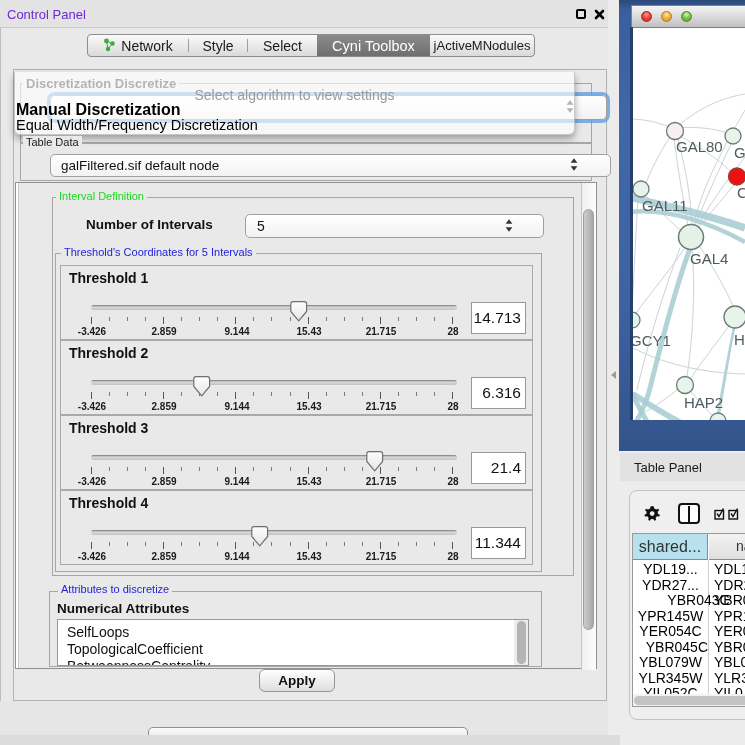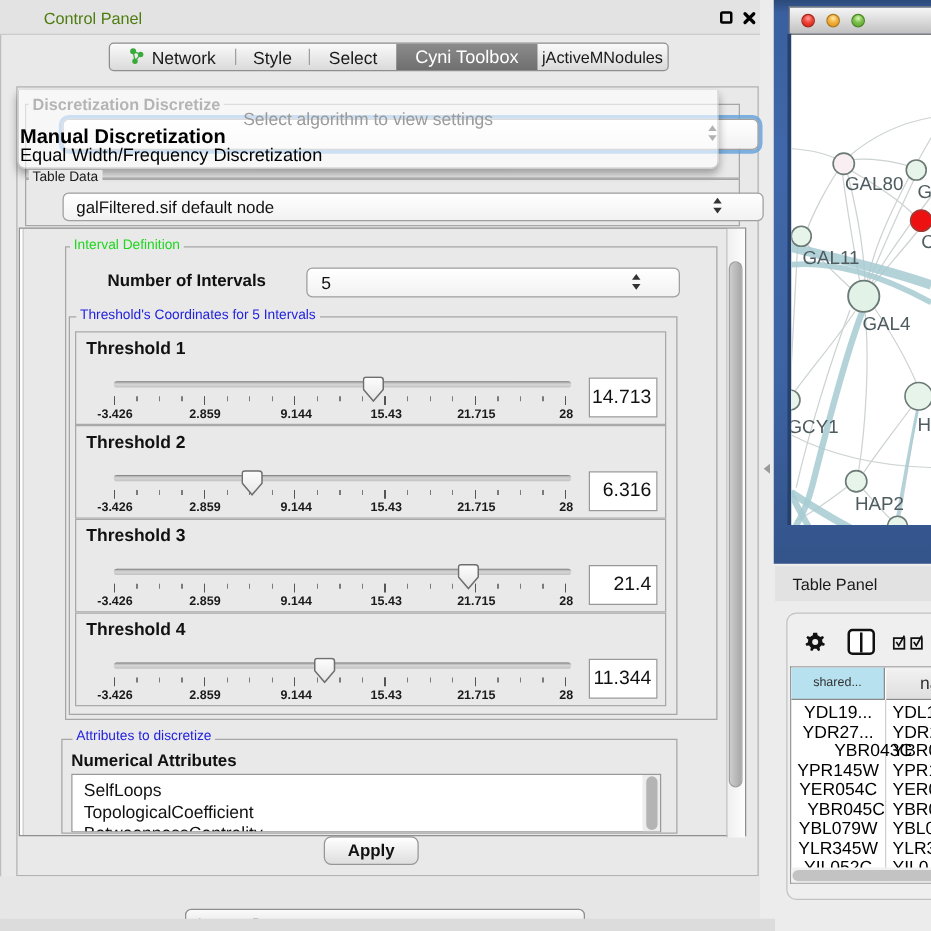--- a/index.html
+++ b/index.html
@@ -13,21 +13,21 @@
 .tickm{position:absolute;left:30px;top:51px;width:364px;height:4px;background:repeating-linear-gradient(to right,#7a7a7a 0,#7a7a7a 1px,transparent 1px,transparent 18.05px);}
 .tickM{position:absolute;left:30px;top:51px;width:364px;height:7px;background:repeating-linear-gradient(to right,#555 0,#555 1px,transparent 1px,transparent 72.2px);}
 .tl{position:absolute;top:60px;font-size:10px;font-weight:bold;color:#1a1a1a;transform:translateX(-50%);white-space:nowrap;}
 .vf{position:absolute;left:410px;top:36px;width:55px;height:32px;background:#fff;border:1px solid #989898;font-size:15.5px;color:#111;text-align:right;padding-right:4px;line-height:30px;}
 .knob{position:absolute;top:35px;}
 .lrow{font-size:14px;color:#111;padding-left:9px;height:17px;line-height:17px;}
 </style></head><body>
 
 <div class="a" style="left:0;top:0;width:608px;height:735px;background:#e9e9e9;border-left:1px solid #bdbdbd;"></div>
 <div class="a" style="left:0;top:0;width:608px;height:28px;background:#e3e3e3;border-bottom:1px solid #cbcbcb;"></div>
-<div class="a" style="left:7px;top:7px;font-size:13px;color:#4d7c0f;margin-left:28px;">Control Panel</div>
+<div class="a" style="left:7px;top:7px;font-size:13px;color:#6d28d9;">Control Panel</div>
 <div class="a" style="left:576px;top:9px;width:10px;height:10px;border:2px solid #000;border-radius:2px;"></div>
 <svg class="a" style="left:594px;top:9px;" width="11" height="11">
     <path d="M2,2 L9,9 M9,2 L2,9" stroke="#000" stroke-width="2.6" stroke-linecap="round"></path>
   </svg>
 
 <div class="a" style="left:87px;top:34px;width:448px;height:23px;border:1px solid #8e8e8e;border-radius:4px;background:linear-gradient(#fafafa,#dadada);overflow:hidden;display:flex;">
  <div style="width:100px;display:flex;align-items:center;justify-content:center;font-size:14px;color:#1a1a1a;">
   <svg width="13" height="15" style="margin-right:5px;">
         <circle cx="3.5" cy="3" r="2.4" fill="#3aaa3a"></circle>
         <circle cx="9.5" cy="5.5" r="2.2" fill="#3aaa3a"></circle>
@@ -251,21 +251,21 @@
 <svg class="a" style="left:714px;top:508px;" width="28" height="12" viewBox="0 0 28 12">
     <g fill="none" stroke="#111" stroke-width="1.4">
       <rect x="1" y="2.5" width="8.5" height="8.5"></rect>
       <path d="M3,5.5 L5,8.5 L9.5,0.5"></path>
       <rect x="15" y="2.5" width="8.5" height="8.5"></rect>
       <path d="M17,5.5 L19,8.5 L23.5,0.5"></path>
     </g>
   </svg>
 
 <div class="a" style="left:632px;top:533px;width:113px;height:174px;border:1px solid #9a9a9a;border-right:none;background:#fff;overflow:hidden;">
- <div style="position:absolute;left:0;top:0;width:75px;height:26px;background:#b7e1ee;border-right:1px solid #8a8a8a;border-bottom:1px solid #8a8a8a;font-size:10px;color:#333;text-align:center;line-height:25px;">shared...</div>
+ <div style="position:absolute;left:0;top:0;width:75px;height:26px;background:#b7e1ee;border-right:1px solid #8a8a8a;border-bottom:1px solid #8a8a8a;font-size:16px;color:#333;text-align:center;line-height:25px;">shared...</div>
  <div style="position:absolute;left:76px;top:0;width:37px;height:26px;background:linear-gradient(#f2f2f2,#dfdfdf);border-bottom:1px solid #8a8a8a;font-size:14px;color:#333;padding-left:27px;line-height:25px;">na</div>
  <div style="position:absolute;left:75px;top:26px;width:1px;height:148px;background:#cfcfcf;"></div>
  <div style="position:absolute;left:0;top:28px;width:113px;font-size:14px;color:#000;">
   <div style="height:15.5px;line-height:15.5px;text-align:center;width:75px;">YDL19...<span style="position:absolute;left:81px;">YDL1</span></div>
   <div style="height:15.5px;line-height:15.5px;text-align:center;width:75px;">YDR27...<span style="position:absolute;left:81px;">YDR2</span></div>
   <div style="height:15.5px;line-height:15.5px;text-align:center;width:75px;margin-left:28px;">YBR043C<span style="position:absolute;left:81px;">YBR0</span></div>
   <div style="height:15.5px;line-height:15.5px;text-align:center;width:75px;">YPR145W<span style="position:absolute;left:81px;">YPR1</span></div>
   <div style="height:15.5px;line-height:15.5px;text-align:center;width:75px;">YER054C<span style="position:absolute;left:81px;">YER0</span></div>
   <div style="height:15.5px;line-height:15.5px;text-align:right;width:75px;">YBR045C<span style="position:absolute;left:81px;">YBR0</span></div>
   <div style="height:15.5px;line-height:15.5px;text-align:center;width:75px;">YBL079W<span style="position:absolute;left:81px;">YBL0</span></div>

